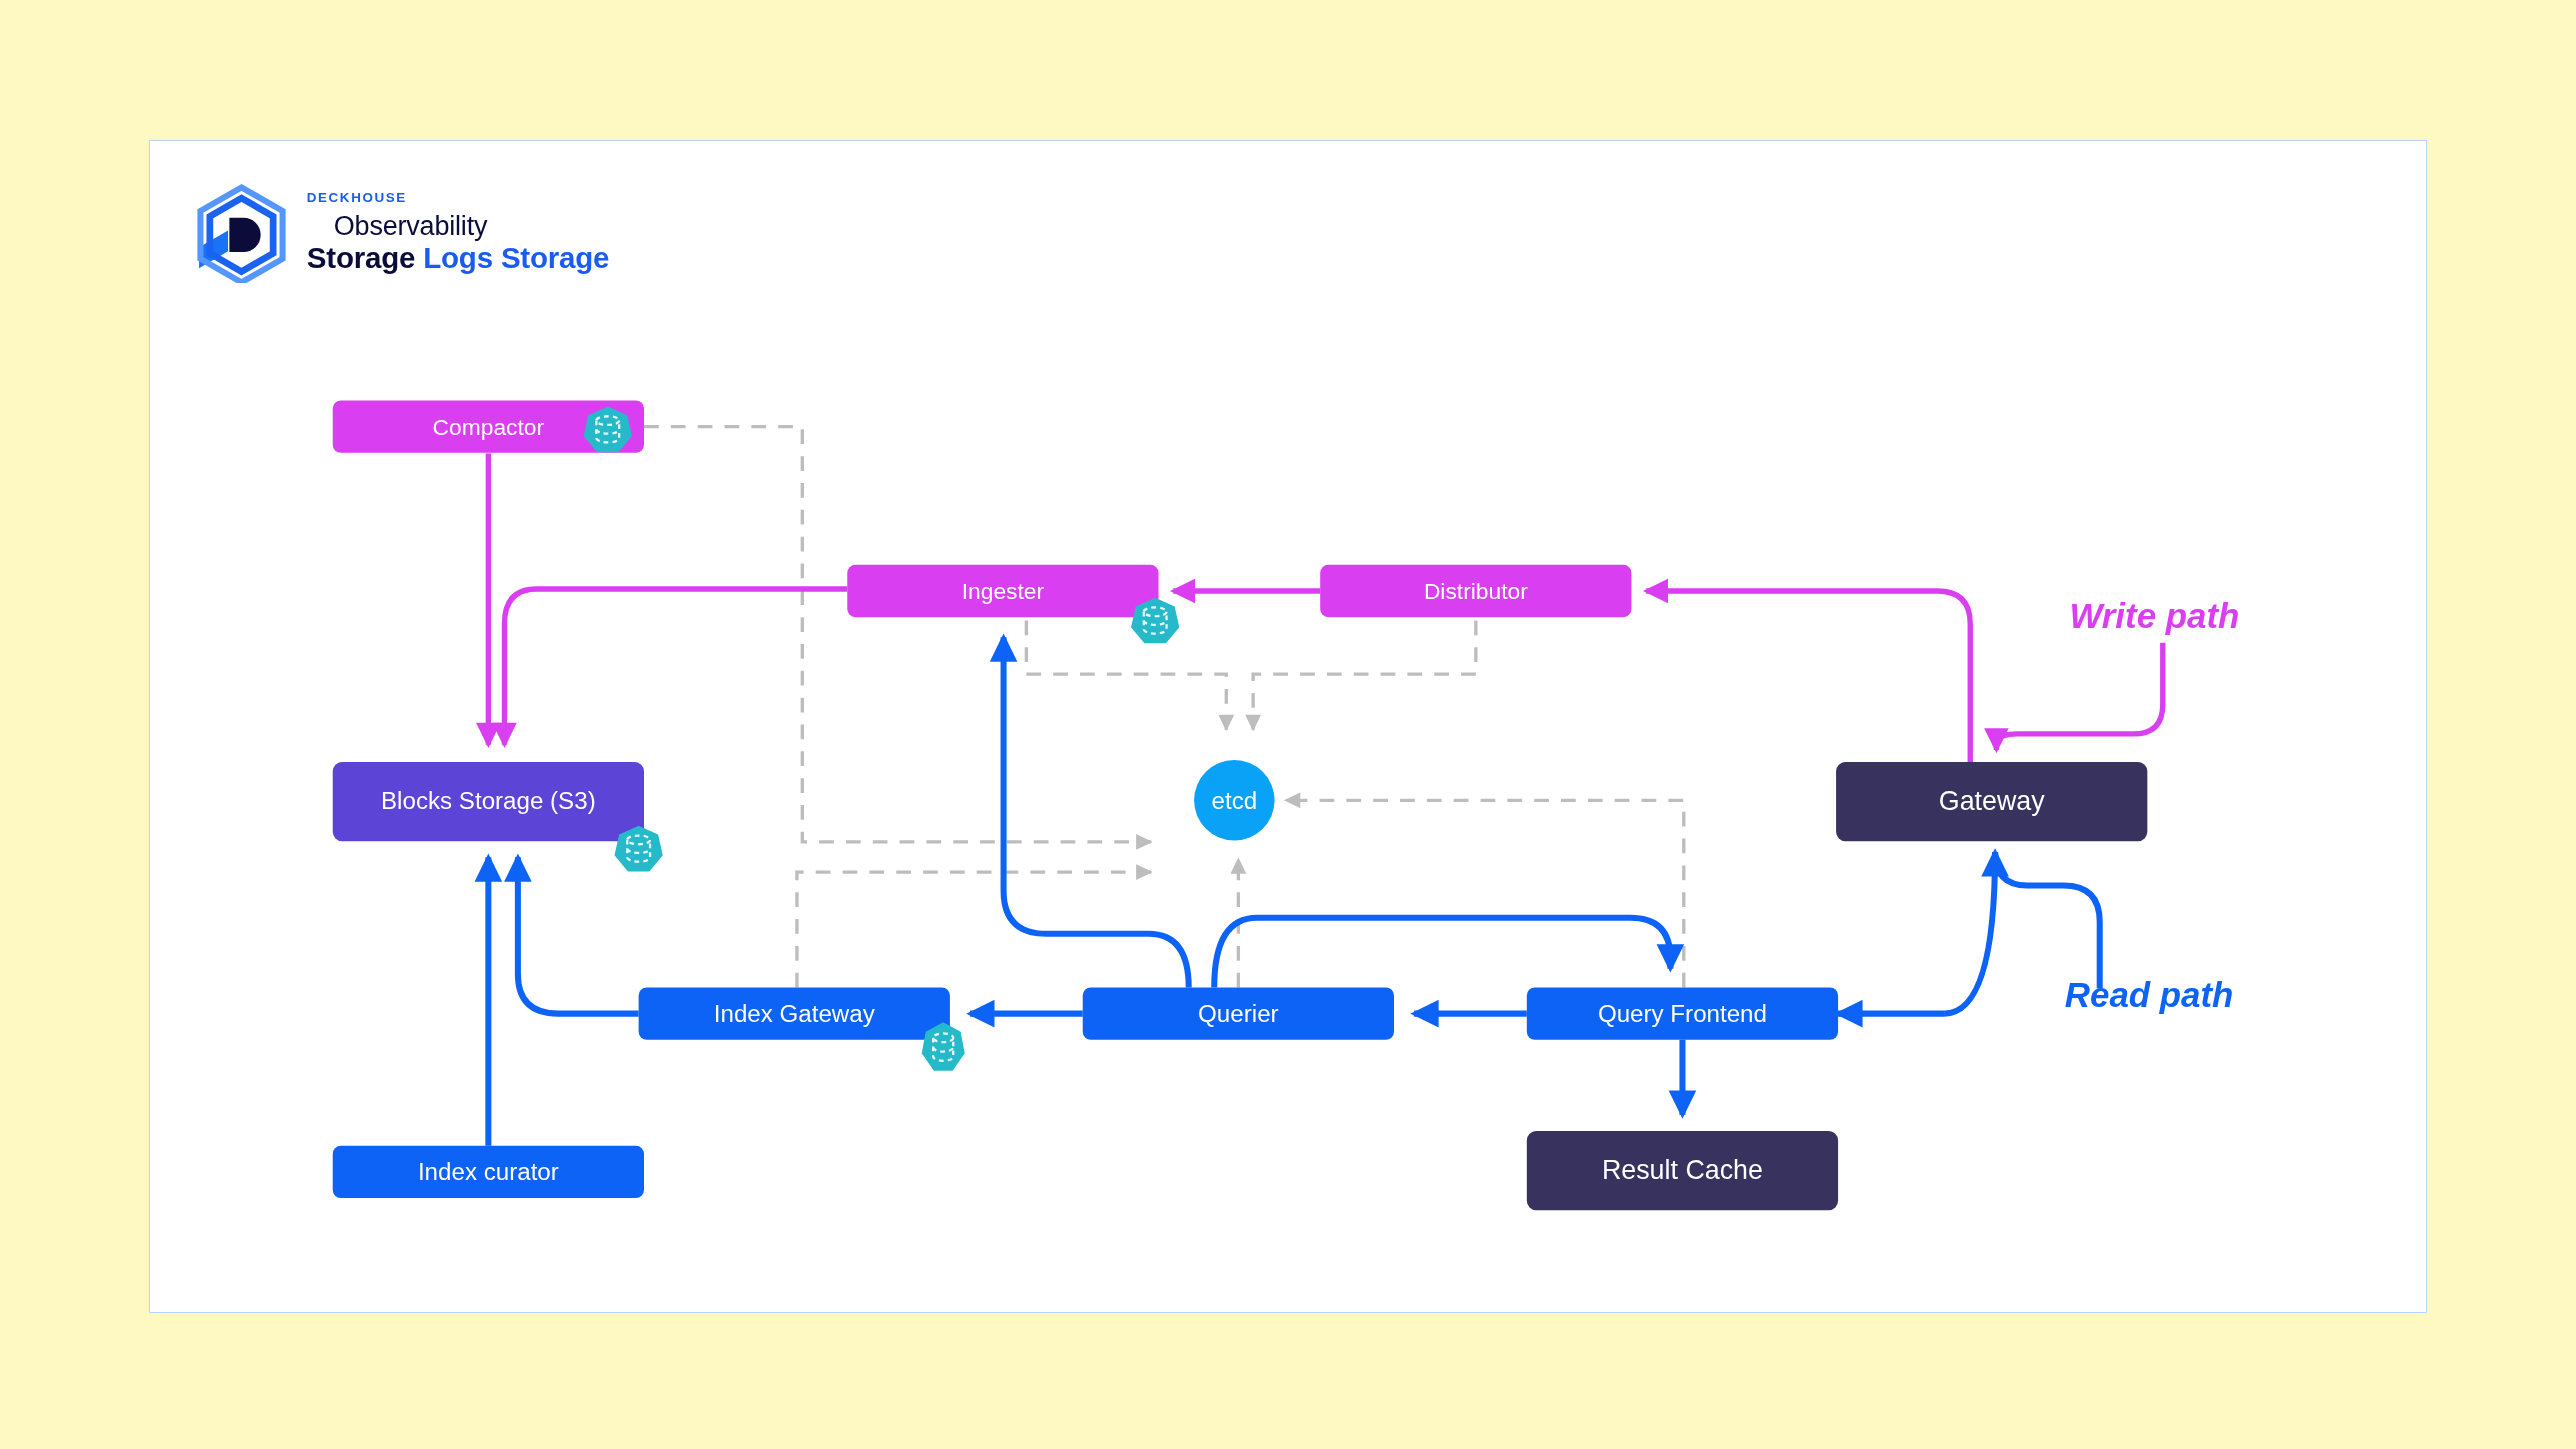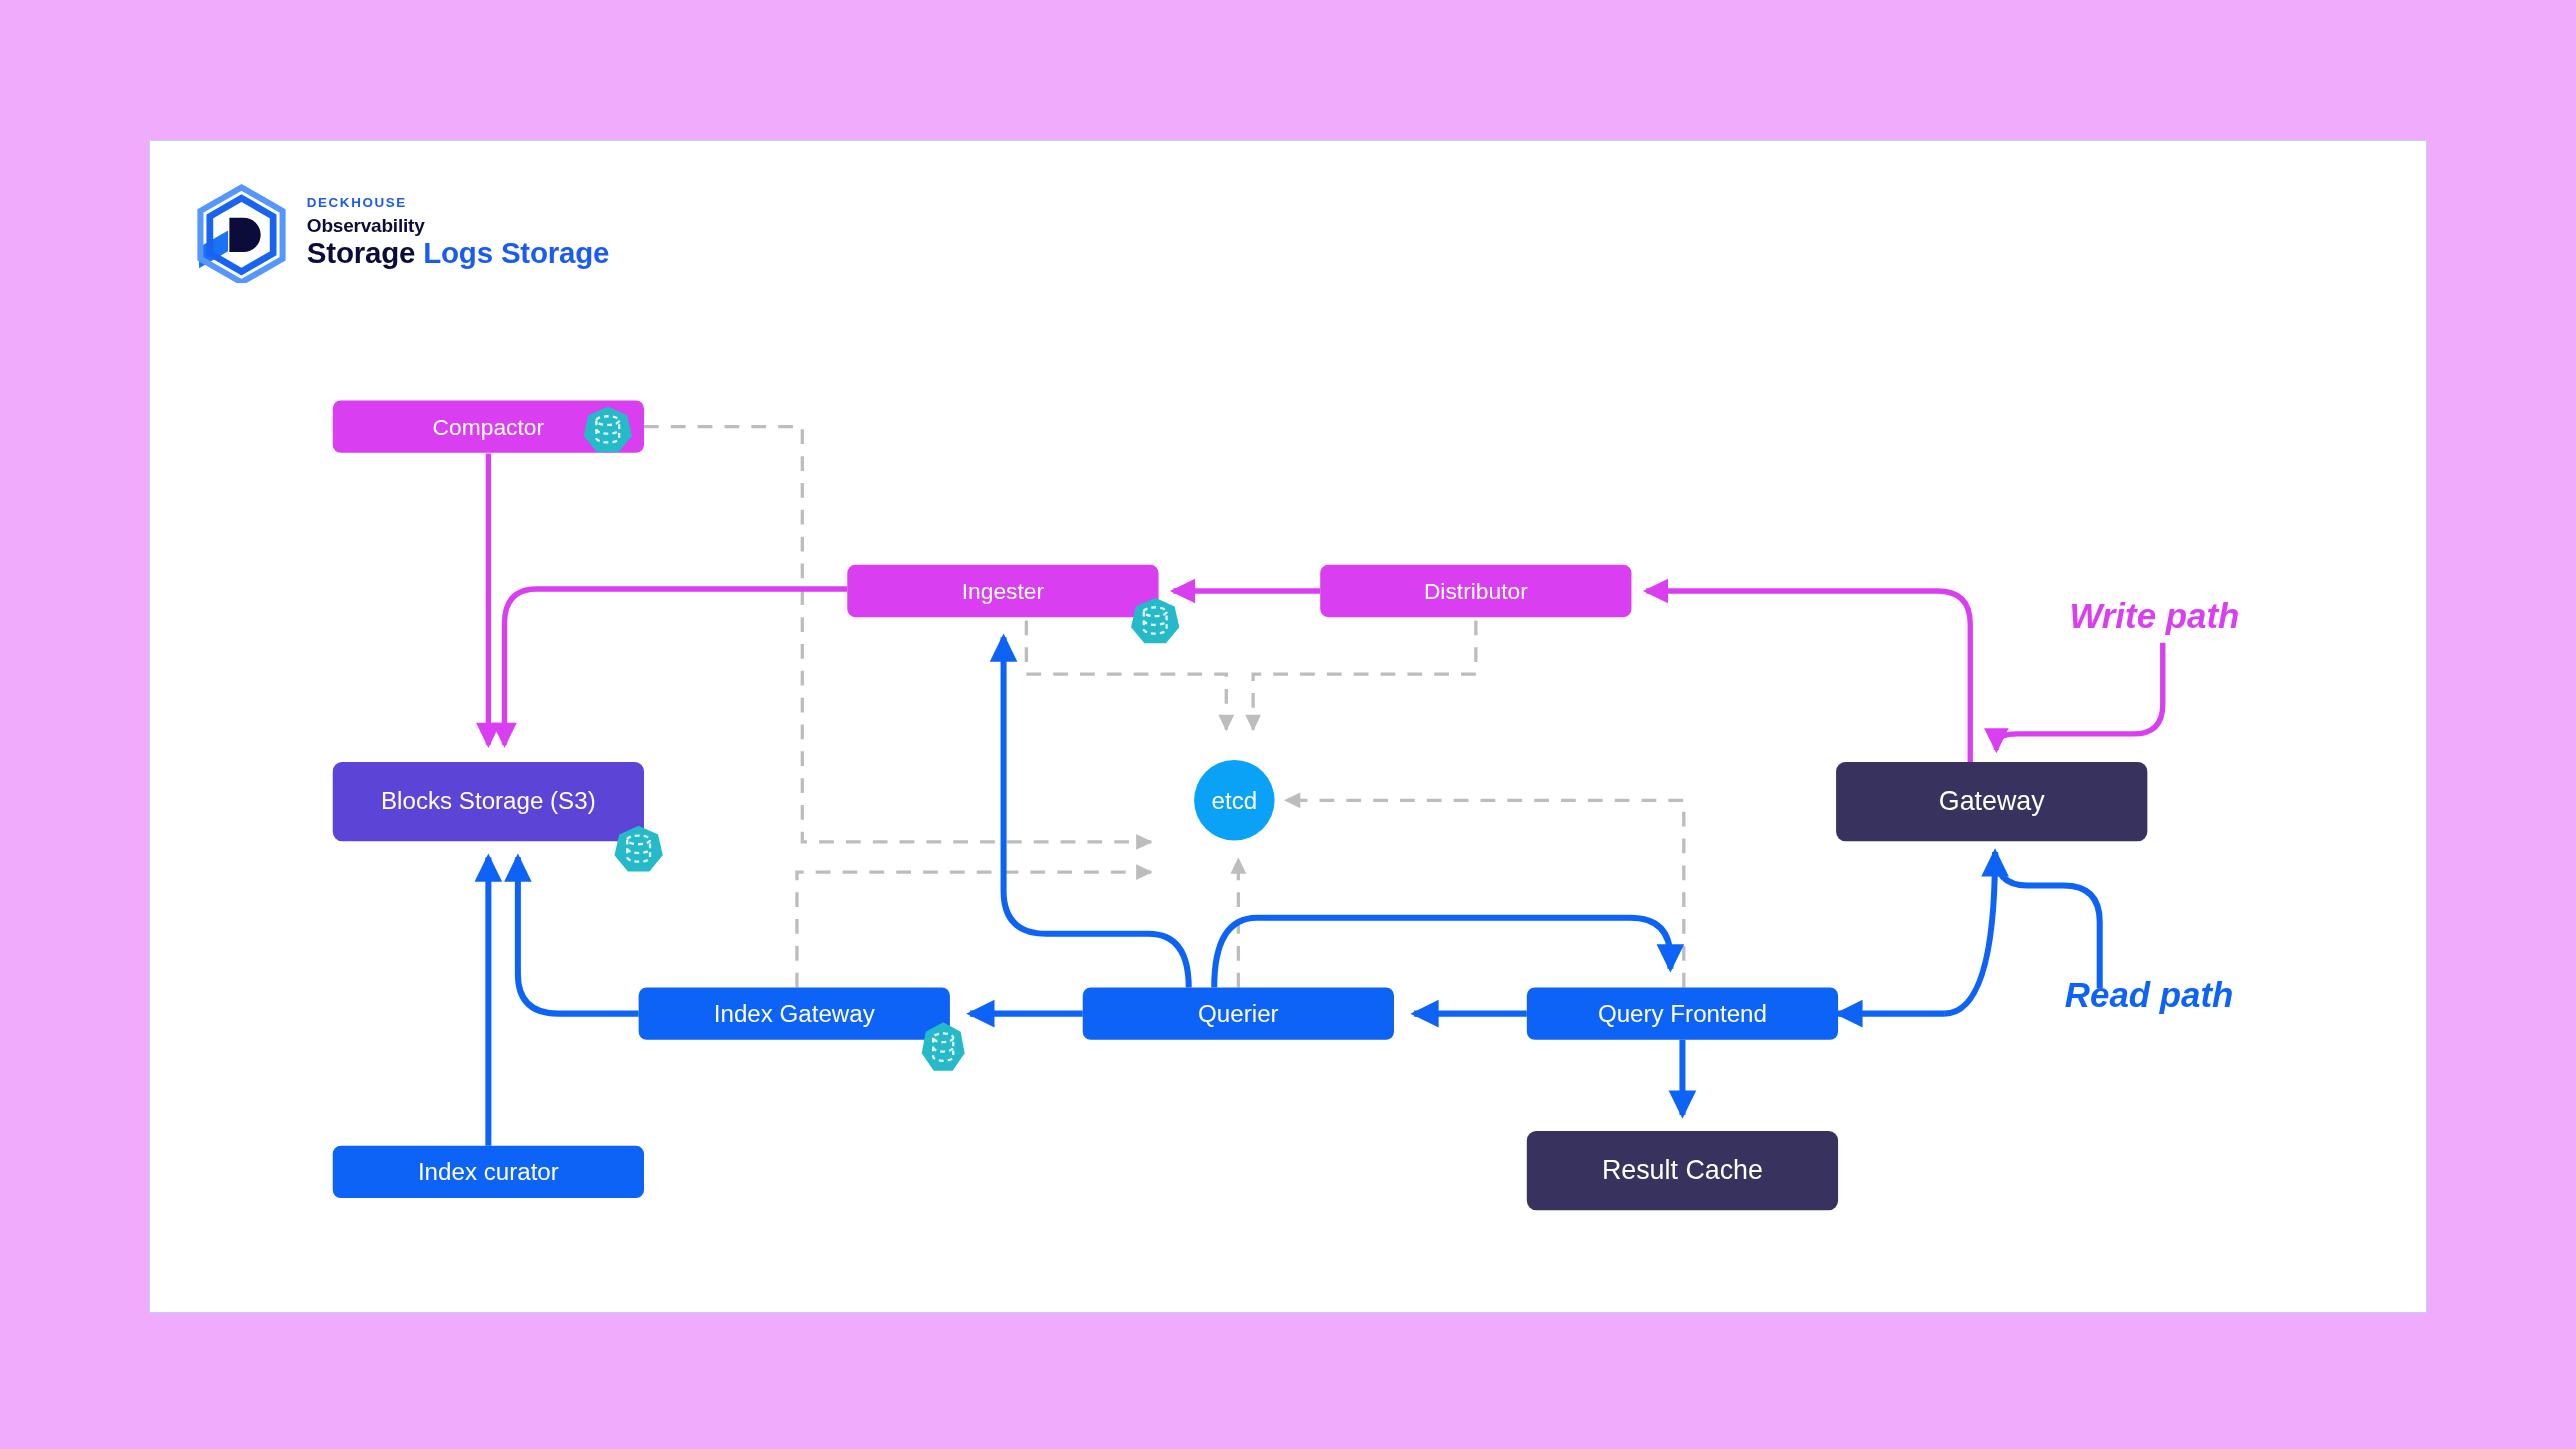--- a/index.html
+++ b/index.html
@@ -1,33 +1,33 @@
 <!DOCTYPE html>
 <html style="font-size:10.7px"><head>
 <meta charset="utf-8">
 <style>
   html,body{margin:0;padding:0;background:#ffffff;}
   body{width:2576px;height:1449px;font-family:"Liberation Sans",sans-serif;overflow:hidden;}
-  #stage{position:relative;width:2576px;height:1449px;background:#f0abfc;}
+  #stage{position:relative;width:2576px;height:1449px;background:#fef9c3;}
 
   
   .frame{
     position:absolute;left:149px;top:140px;width:2278px;height:1173px;
     border:1.3px solid #b9d2f5;background:#ffffff;box-sizing:border-box;
   }
 
   
   .logo-wrap{position:absolute;left:191px;top:182px;display:flex;align-items:center;gap:14.8px;}
   .logo-mark{position:relative;width:101px;height:101px;}
   .logo-text{display:flex;flex-direction:column;justify-content:center;line-height:1;}
   .logo-kicker{
     font-size:13.4px;font-weight:bold;letter-spacing:1.6px;color:#1a5cf0;
     margin-bottom:6px;font-family:"Liberation Sans",sans-serif;
   }
-  .logo-l1{font-size:19px;font-weight:bold;color:#0b0c3a;letter-spacing:-0.2px;line-height:1.12;}
+  .logo-l1{font-size:27px;font-weight:normal;color:#0b0c3a;letter-spacing:-0.2px;line-height:1.12;margin-left:27px;}
   .logo-l2{font-size:29.5px;font-weight:bold;color:#0b0c3a;letter-spacing:-0.2px;line-height:1.12;}
   .logo-l2 .accent{color:#1a5cf0;margin-top:41px;}
 
   
   svg.diagram{position:absolute;left:0;top:0;width:2576px;height:1449px;overflow:visible;}
 
   .node-label{
     fill:#ffffff;font-family:"Liberation Sans",sans-serif;
     text-anchor:middle;dominant-baseline:middle;
   }

